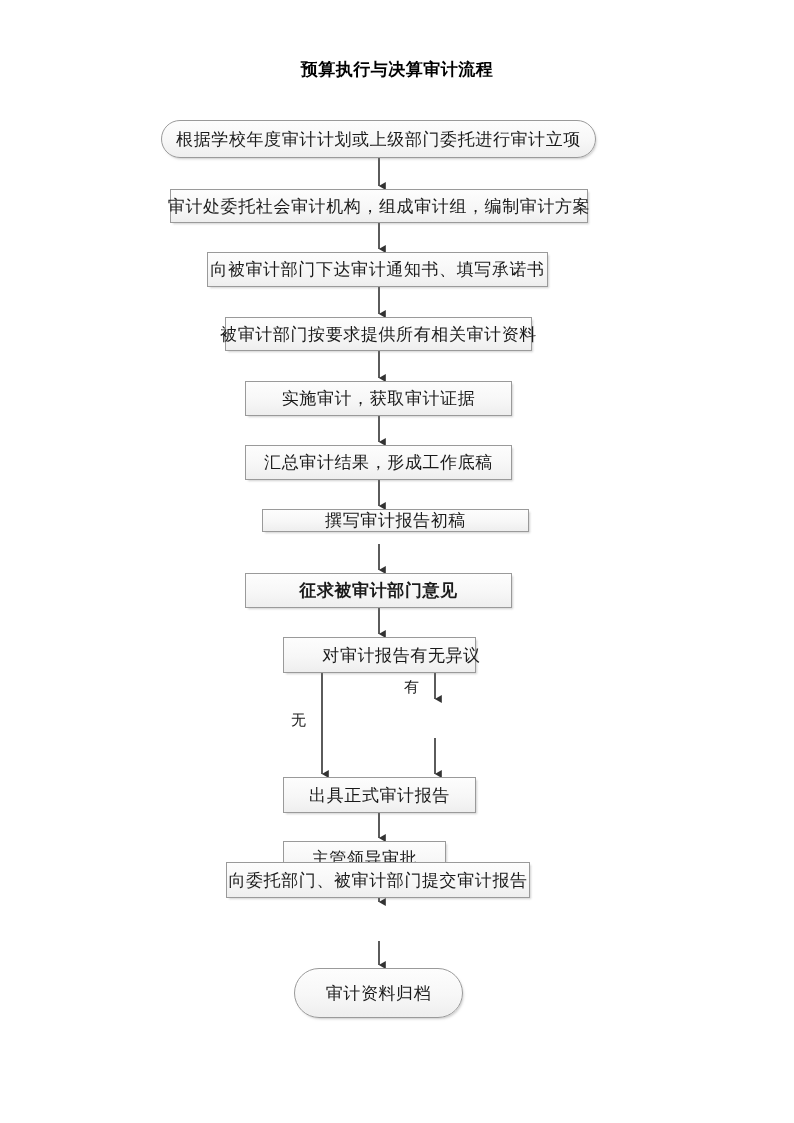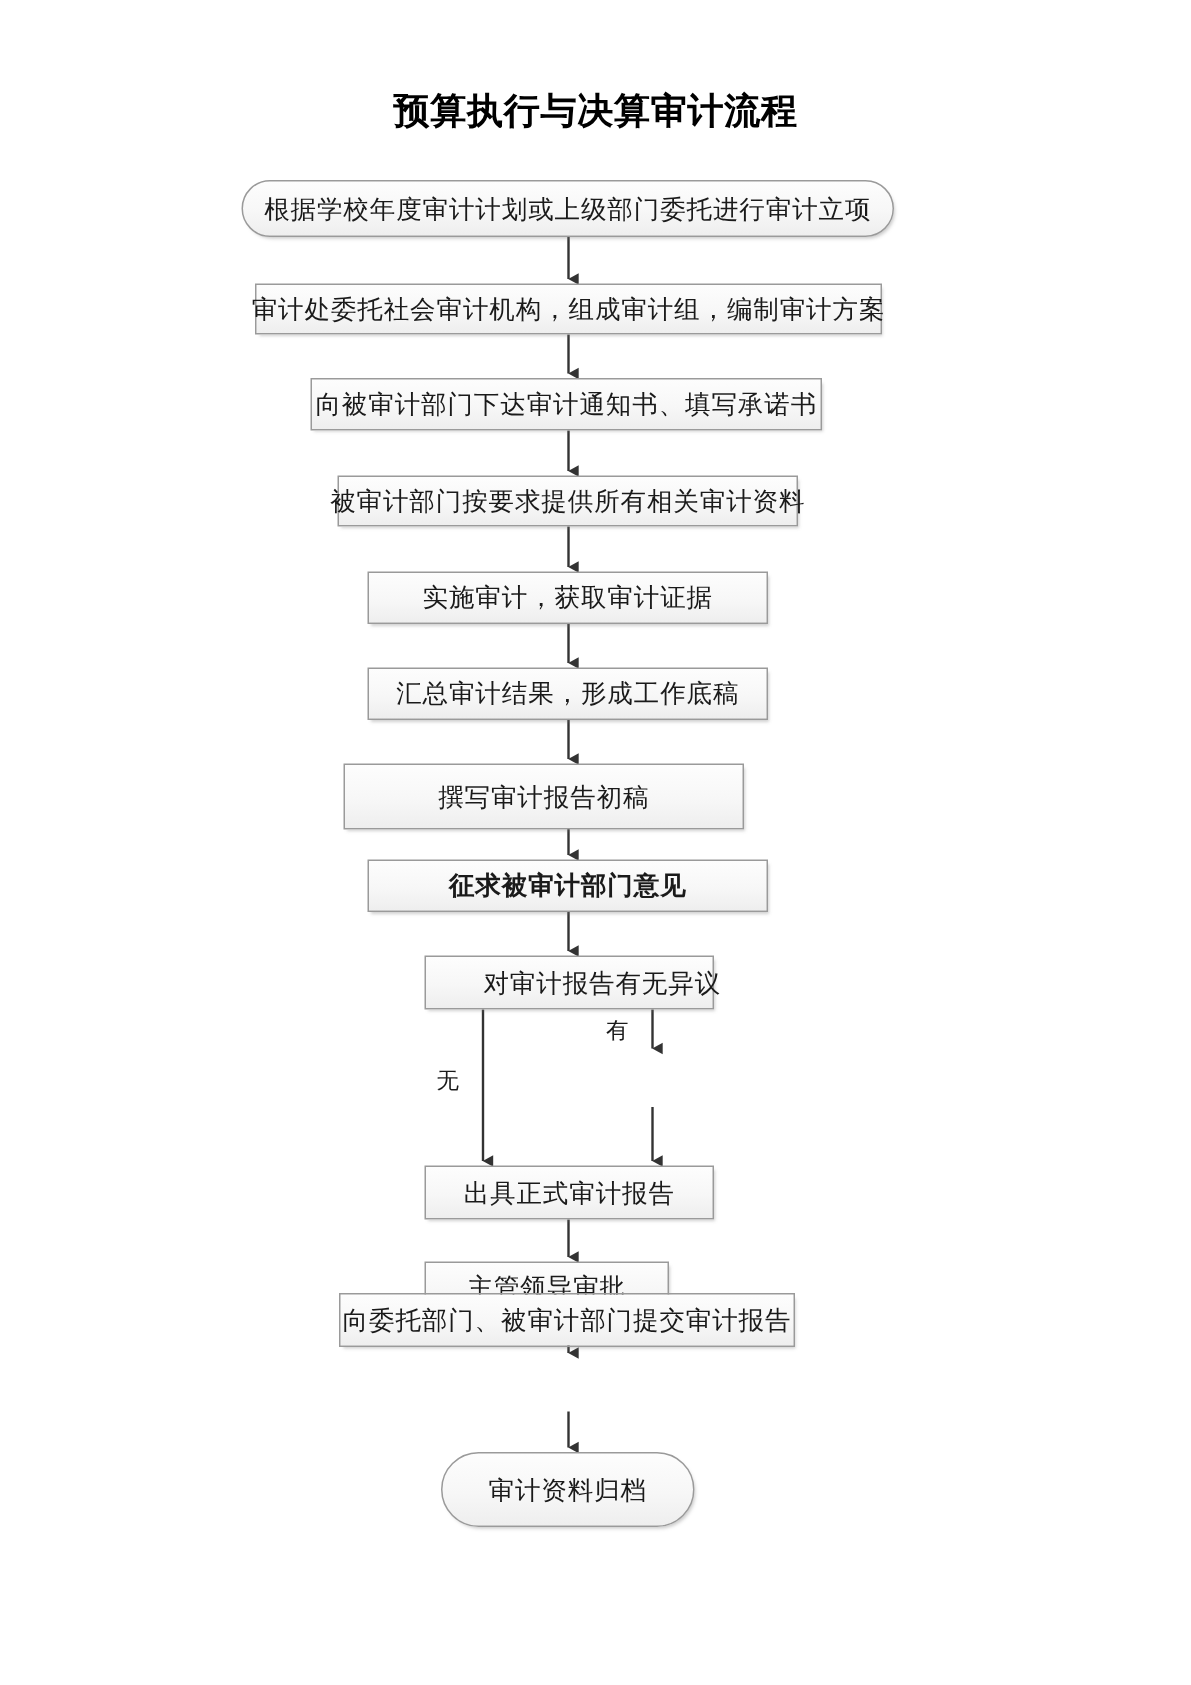--- a/index.html
+++ b/index.html
@@ -22,21 +22,21 @@
     height: 1123px;
   }
 
   
   .title {
     position: absolute;
     left: 0;
     top: 58px;
     width: 794px;
     text-align: center;
-    font-size: 24px;
+    font-size: 17px;
     font-weight: bold;
     color: #000000;
     letter-spacing: 0.5px;
     white-space: nowrap;
   }
 
   
   .node {
     position: absolute;
     box-sizing: border-box;
@@ -127,21 +127,21 @@
   </div>
 
   <div class="node" style="left:245px;top:381px;width:267px;height:35px;">
     <span>实施审计，获取审计证据</span>
   </div>
 
   <div class="node" style="left:245px;top:445px;width:267px;height:35px;">
     <span>汇总审计结果，形成工作底稿</span>
   </div>
 
-  <div class="node" style="left:229px;top:509px;width:267px;height:44px;justify-content:center;">
+  <div class="node" style="left:262px;top:509px;width:267px;height:23px;justify-content:center;">
     <span>撰写审计报告初稿</span>
   </div>
 
   <div class="node" style="left:245px;top:573px;width:267px;height:35px;font-weight:bold;">
     <span>征求被审计部门意见</span>
   </div>
 
   <div class="node" style="left:283px;top:637px;width:193px;height:36px;padding-left:44px;">
     <span>对审计报告有无异议</span>
   </div>

